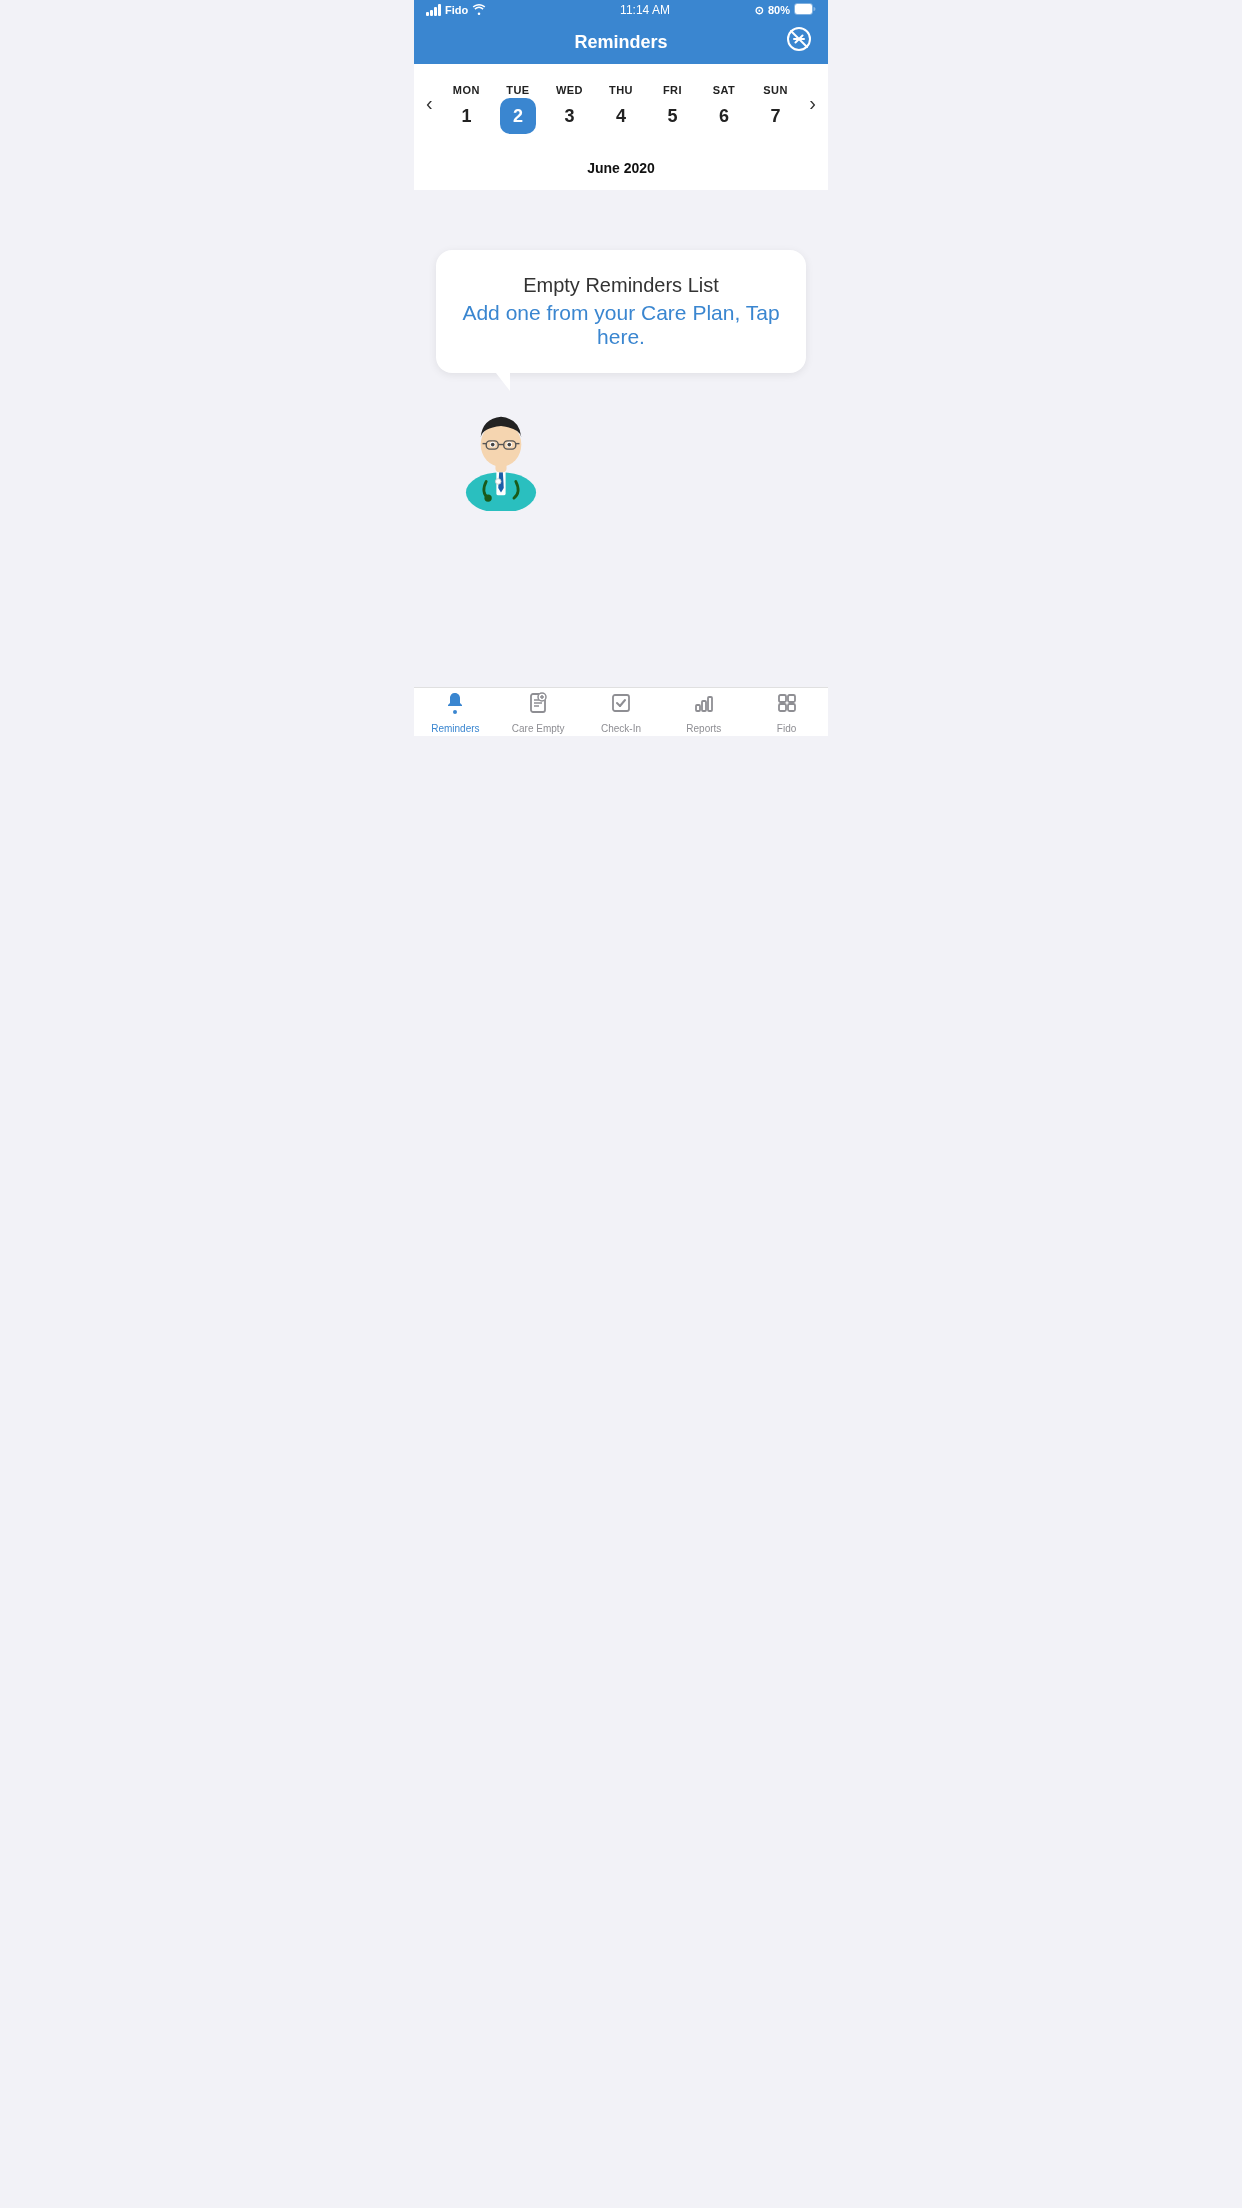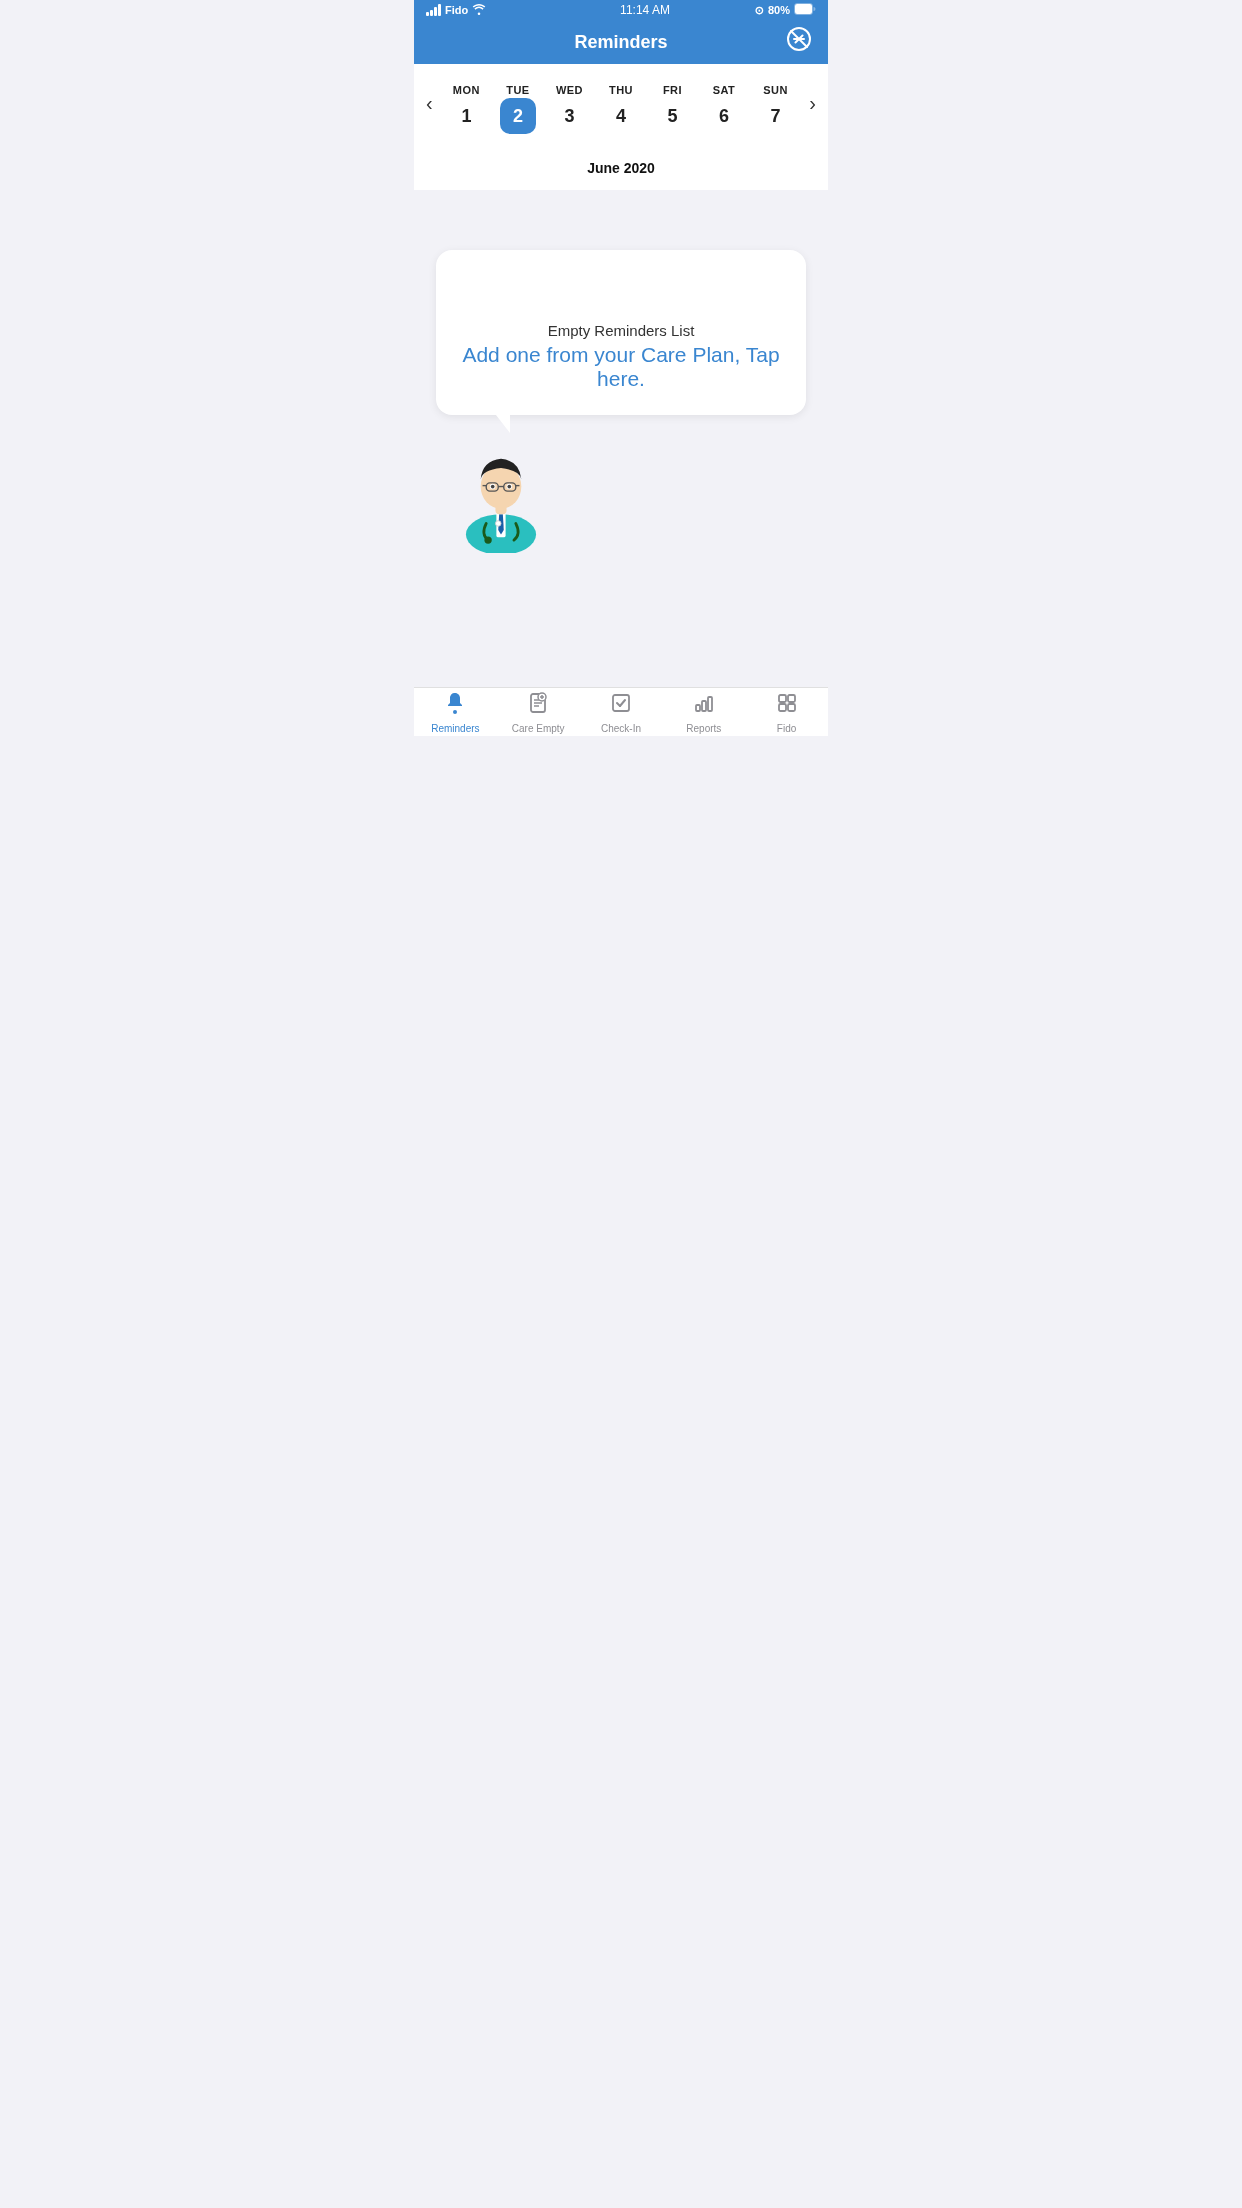--- a/index.html
+++ b/index.html
@@ -134,24 +134,23 @@
       margin-bottom: 0;
     }
     .speech-bubble {
       background: white;
       border-radius: 16px;
       padding: 24px 20px;
       text-align: center;
       box-shadow: 0 2px 8px rgba(0,0,0,0.08);
     }
     .speech-bubble-text {
-      font-size: 15px;
+      font-size: 20px;
       color: #333;
       margin-bottom: 4px;
-      margin-top: 48px;
     }
     .speech-bubble-link {
       font-size: 21px;
       color: #3a86d0;
       cursor: pointer;
     }
     
     .speech-bubble-tail {
       width: 0;
       height: 0;

